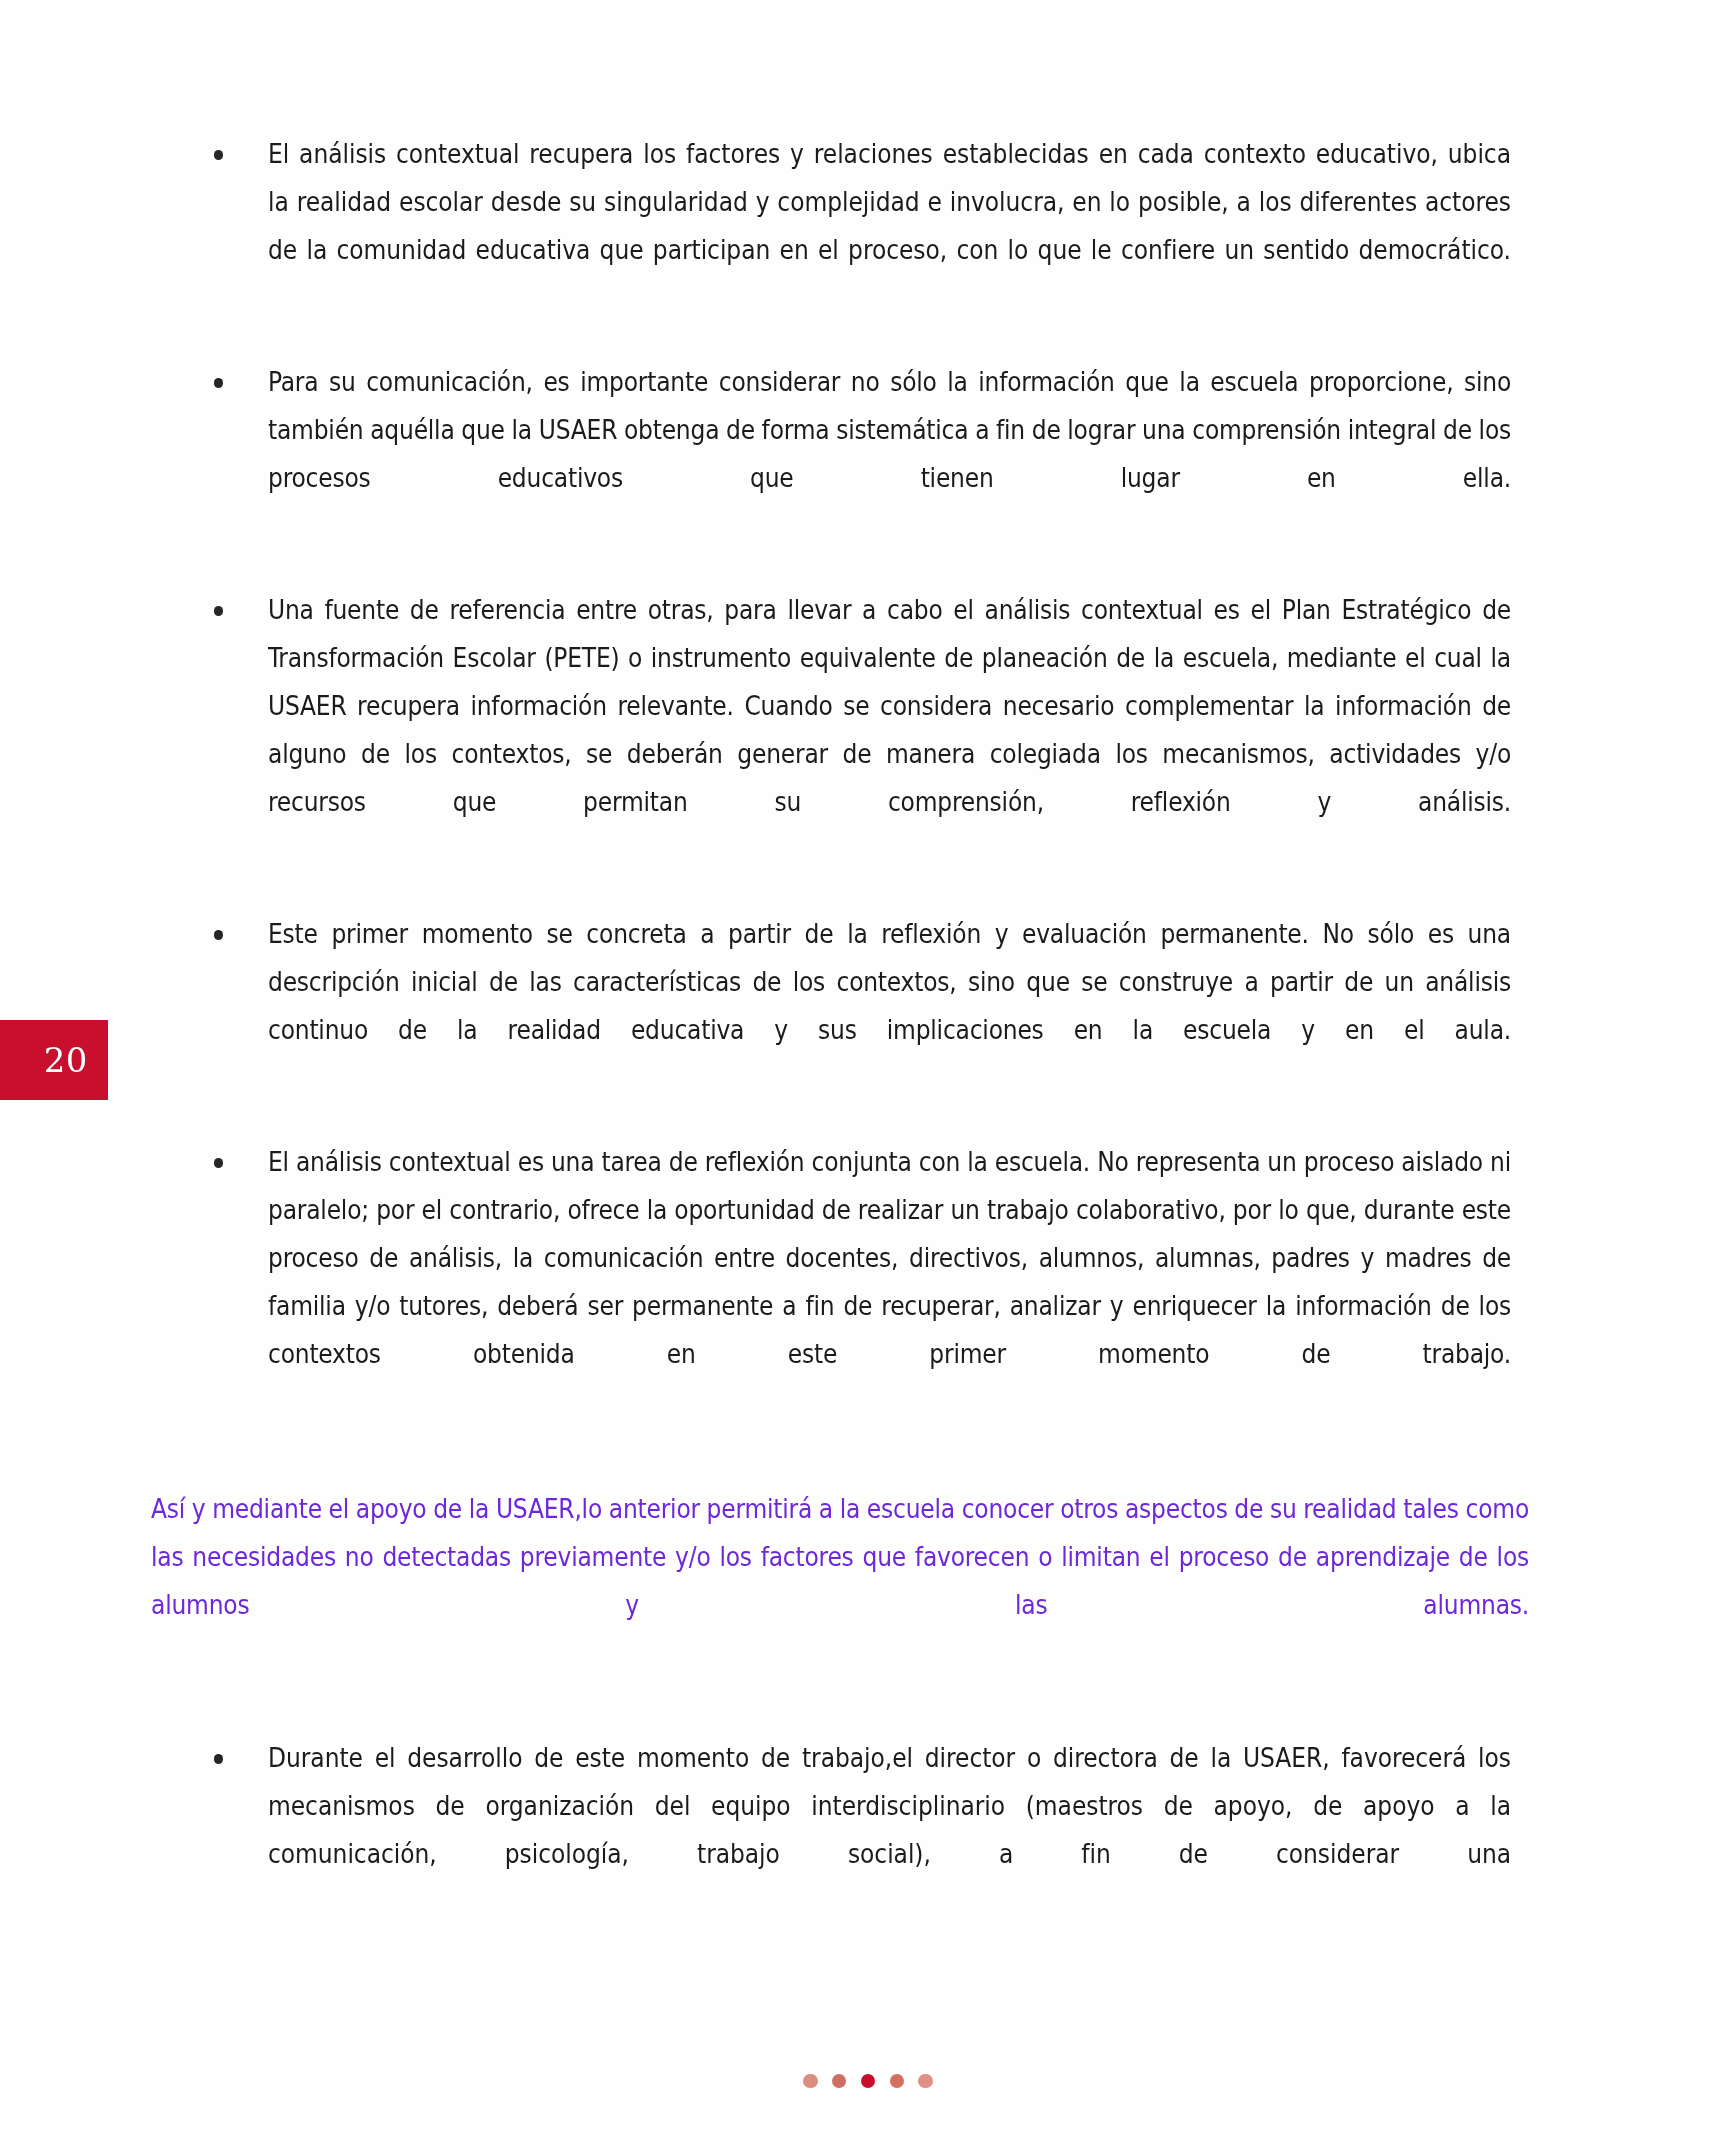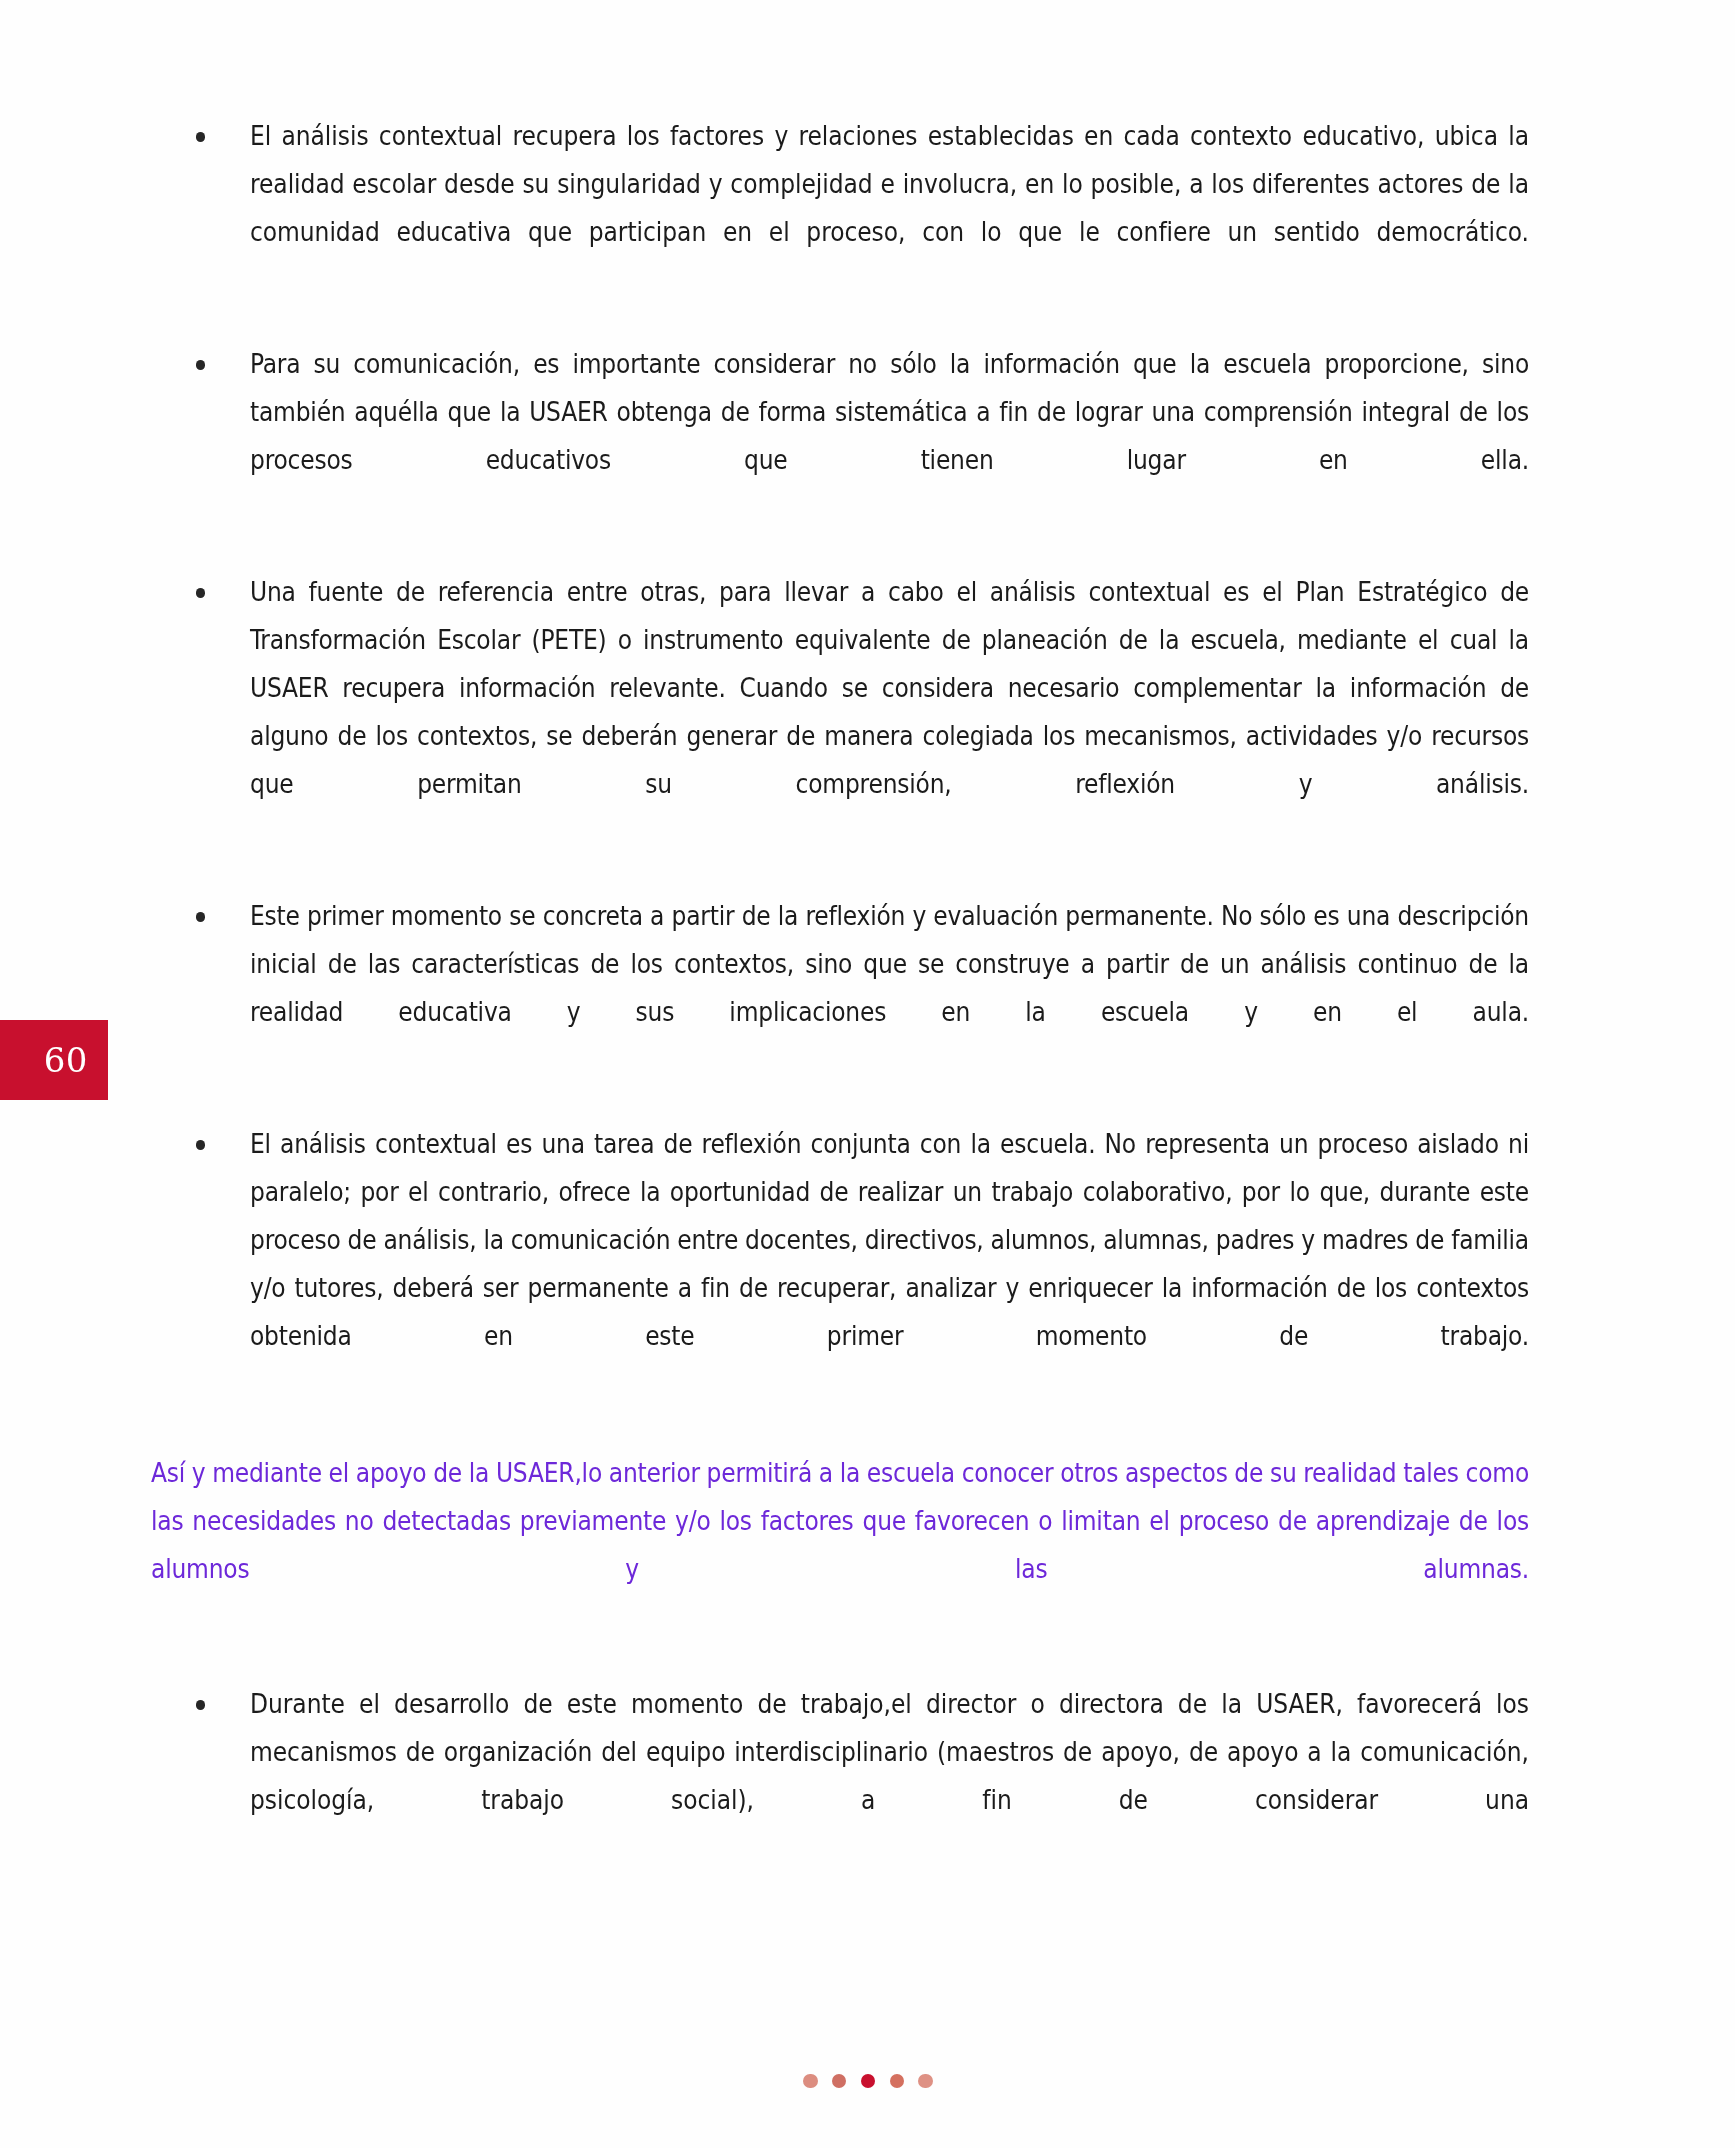--- a/index.html
+++ b/index.html
@@ -58,21 +58,21 @@
     text-justify: inter-word;
     margin: 0 0 0 0;
     letter-spacing: -0.04px;
     word-spacing: 0.4px;
     -webkit-font-smoothing: antialiased;
   }
 
   
   .bullets {
     list-style: none;
-    margin: 0;
+    margin: 18px;
     padding: 0;
   }
   .bullet-item {
     position: relative;
     padding-left: 99px;
     margin-bottom: 36px;
   }
   .bullet-item:last-child { margin-bottom: 0; }
   .bullet-dot {
     position: absolute;
@@ -139,21 +139,21 @@
     height: 14.4px;
     border-radius: 50%;
   }
 </style>
 </head>
 <body>
 
 <div class="page" style="background: rgb(254, 254, 254);">
 
   <div class="page-tab" style="background: rgb(200, 16, 46);">
-    <span class="folio" style="color: rgb(255, 255, 255);">60</span>
+    <span class="folio" style="color: rgb(255, 255, 255);">20</span>
   </div>
 
   <div class="content">
 
     <ul class="bullets">
 
       <li class="bullet-item">
         <span class="bullet-dot"></span>
         <span class="bullet-text">El análisis contextual recupera los factores y relaciones establecidas en cada contexto educativo, ubica la realidad escolar desde su singularidad y complejidad e involucra, en lo posible, a los diferentes actores de la comunidad educativa que participan en el proceso, con lo que le confiere un sentido democrático.</span>
       </li>

